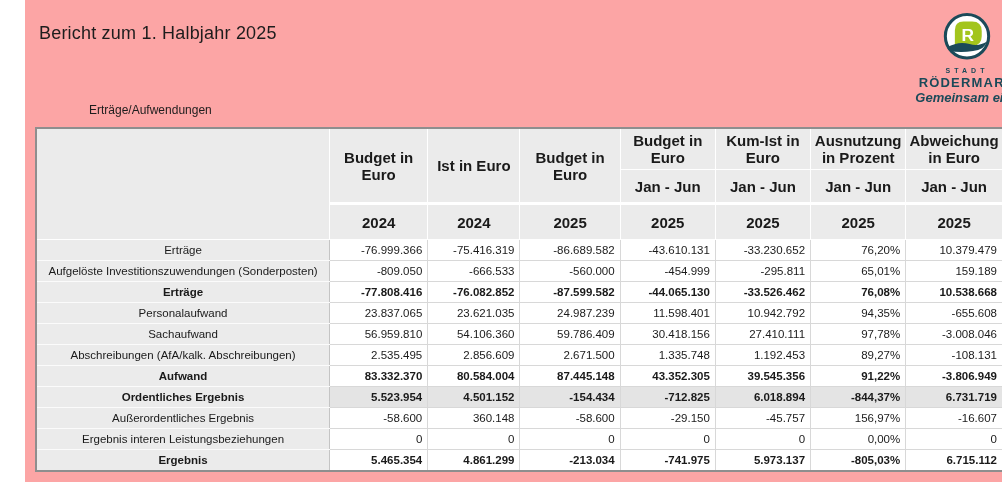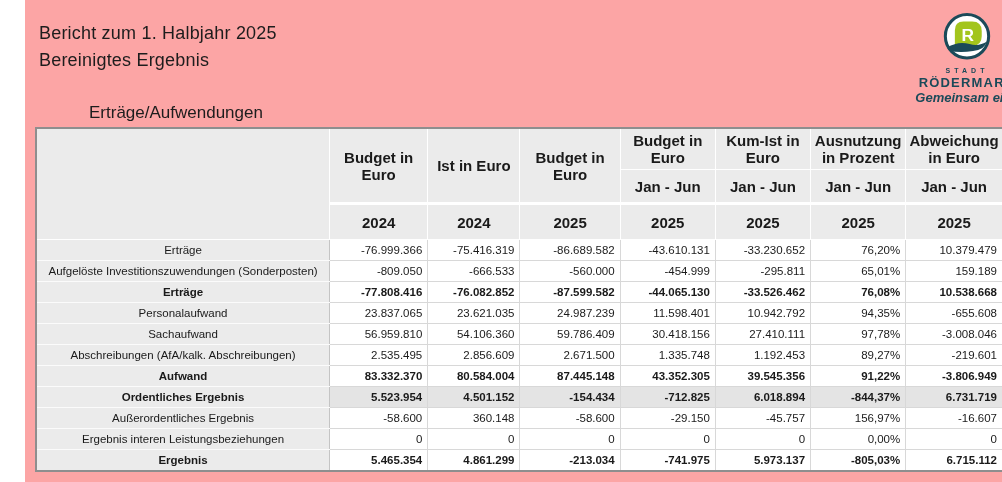--- a/index.html
+++ b/index.html
@@ -9,21 +9,21 @@
   
   .title-block{position:absolute;left:14px;top:20px;}
   .title-line{font-size:18px;line-height:27px;font-weight:400;color:#1d1d1d;letter-spacing:.2px;}
 
   .logo{position:absolute;top:12px;right:8px;width:104px;text-align:center;line-height:1;}
   .logo svg{display:block;margin:0 auto;}
   .logo-stadt{font-size:7px;font-weight:700;letter-spacing:4px;color:var(--logo-teal);margin-top:3px;}
   .logo-name{font-size:13px;font-weight:700;letter-spacing:1.2px;color:var(--logo-teal);margin-top:2px;}
   .logo-tagline{font-size:13px;font-style:italic;font-weight:600;color:var(--logo-teal);margin-top:2px;}
 
-  .section-label{position:absolute;left:64px;top:103px;font-size:17px;color:#1d1d1d;}
+  .section-label{position:absolute;left:64px;top:103px;font-size:12px;color:#1d1d1d;}
 
   
   table.report{position:absolute;left:10px;top:127px;border-collapse:collapse;table-layout:fixed;
                width:969px;font-size:11.5px;color:#1a1a1a;}
   table.report{border:2px solid #8e8e8e;}
 
   th{background:var(--header-bg);border:1px solid #ffffff;font-weight:700;
      text-align:center;vertical-align:middle;padding:3px 2px;font-size:15px;}
   .hrow-title th{height:30px;}
   .hrow-sub th{height:26px;}
@@ -39,21 +39,20 @@
   tr.hl-row td.num-cell{background:var(--hl-row-bg);}
   td.num-cell.hl-cell{background:var(--hl-cell-bg);}
 </style>
 </head>
 <body>
 
 <div class="page">
 
   <div class="title-block">
     <div class="title-line">Bericht zum 1. Halbjahr 2025</div>
-    <div class="title-line">Bereinigtes Ergebnis</div>
   </div>
 
   <div class="logo">
     <svg width="52" height="52" viewBox="0 0 60 60">
       <circle cx="30" cy="28" r="25" fill="#ffffff" stroke="#1b4a59" stroke-width="3.5"></circle>
       <path d="M16 40 L16 21 Q16 11 26 11 L36 11 Q47 11 47 22 L47 28 Q47 39 36 39 L22 39 Z" fill="#a3c51d"></path>
       <text x="31" y="33" font-size="20" font-weight="bold" fill="#ffffff" text-anchor="middle" font-family="Liberation Sans, sans-serif">R</text>
       <path d="M7 41 Q20 33 33 37 Q44 40 53 34 Q50 44 37 45 Q20 48 9 44 Z" fill="#1b4a59"></path>
     </svg>
     <div class="logo-stadt">STADT</div>
@@ -153,21 +152,21 @@
           <td class="num-cell">-3.008.046</td>
         </tr>
         <tr>
           <td class="label-cell">Abschreibungen (AfA/kalk. Abschreibungen)</td>
           <td class="num-cell">2.535.495</td>
           <td class="num-cell">2.856.609</td>
           <td class="num-cell">2.671.500</td>
           <td class="num-cell">1.335.748</td>
           <td class="num-cell">1.192.453</td>
           <td class="num-cell">89,27%</td>
-          <td class="num-cell">-219.601</td>
+          <td class="num-cell">-108.131</td>
         </tr>
         <tr class="bold">
           <td class="label-cell">Aufwand</td>
           <td class="num-cell">83.332.370</td>
           <td class="num-cell">80.584.004</td>
           <td class="num-cell">87.445.148</td>
           <td class="num-cell">43.352.305</td>
           <td class="num-cell">39.545.356</td>
           <td class="num-cell">91,22%</td>
           <td class="num-cell">-3.806.949</td>

